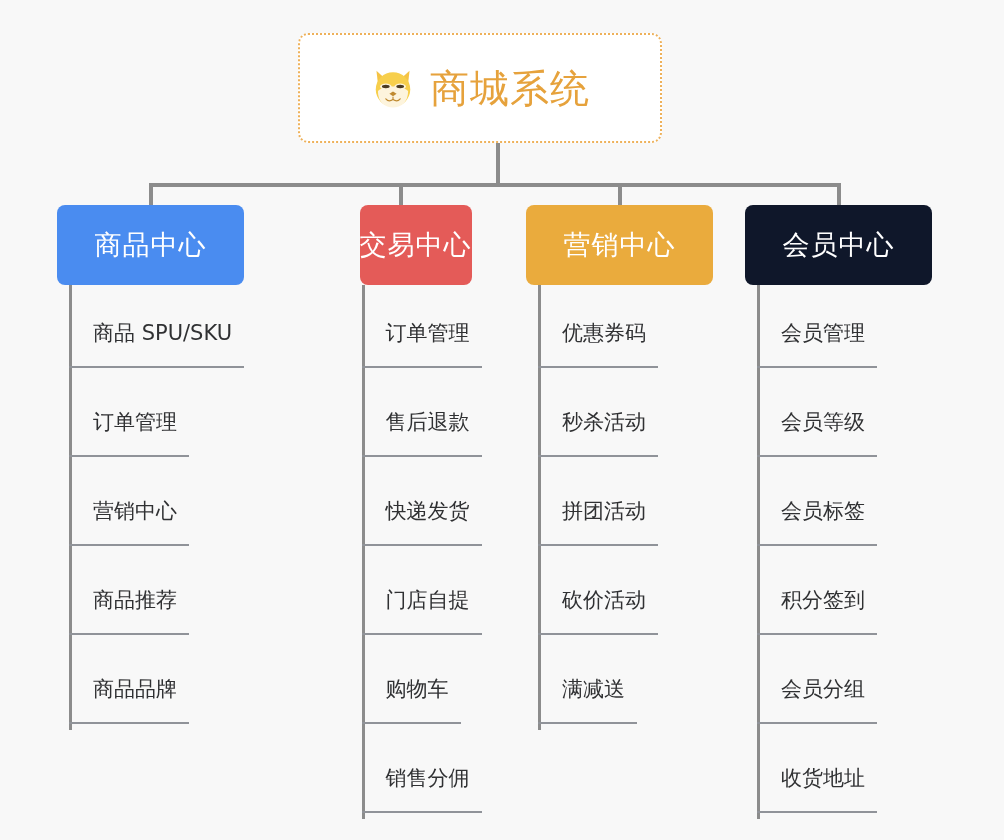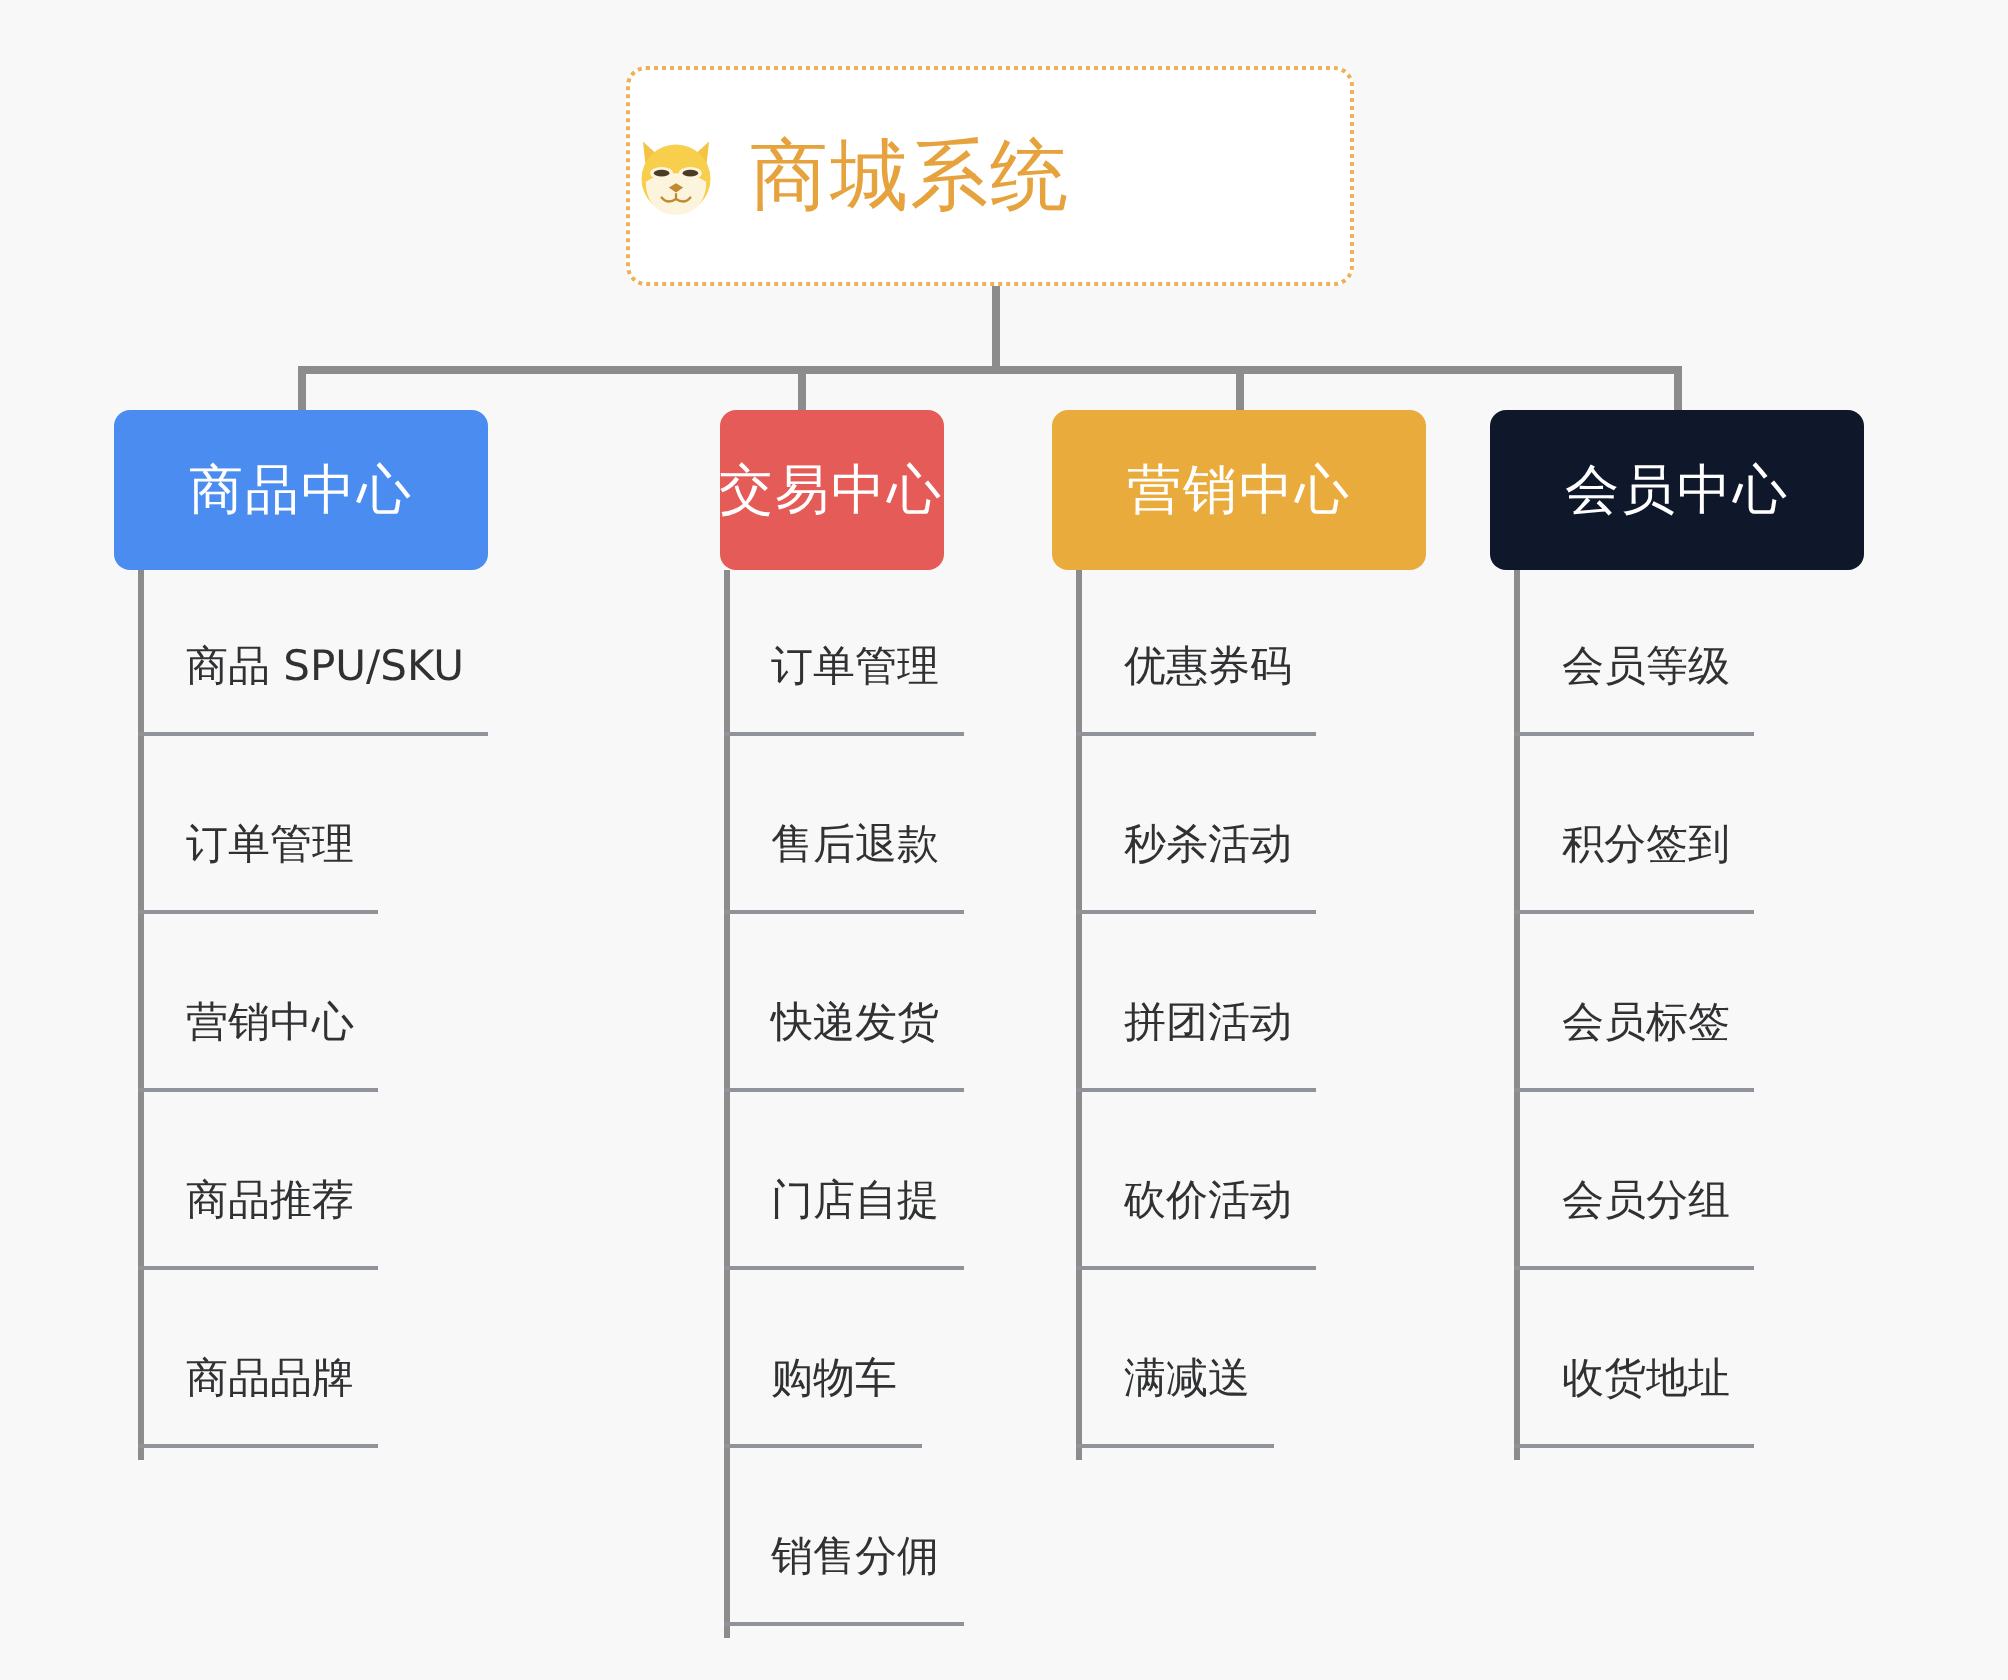--- a/index.html
+++ b/index.html
@@ -15,29 +15,30 @@
   #chart-root {
     position: relative;
     width: 1004px;
     height: 840px;
     background: #f8f8f8;
   }
 
   
   .root-node {
     position: absolute;
-    left: 313px;
+    left: 298px;
     top: 33px;
     width: 364px;
     height: 110px;
     background: #ffffff;
     border: 2px dotted #eeb15a;
     border-radius: 10px;
     display: flex;
     align-items: center;
+    justify-content: center;
     gap: 14px;
   }
   .root-icon {
     width: 46px;
     height: 46px;
     flex: 0 0 46px;
     display: block;
   }
   .root-title {
     font-size: 39px;
@@ -215,29 +216,32 @@
           </div>
           <div class="leaf-item">
             <span class="leaf-label">满减送</span>
           </div>
         </div>
       </div>
       <div class="column" style="position: absolute; left: 745px; width: 187px;">
         <div class="cat-box" style="background: #0f172a;">会员中心</div>
         <div class="leaf-list">
           <div class="leaf-item">
+            <span class="leaf-label">会员管理</span>
+          </div>
+          <div class="leaf-item">
             <span class="leaf-label">会员等级</span>
           </div>
           <div class="leaf-item">
+            <span class="leaf-label">会员标签</span>
+          </div>
+          <div class="leaf-item">
             <span class="leaf-label">积分签到</span>
           </div>
           <div class="leaf-item">
-            <span class="leaf-label">会员标签</span>
-          </div>
-          <div class="leaf-item">
             <span class="leaf-label">会员分组</span>
           </div>
           <div class="leaf-item">
             <span class="leaf-label">收货地址</span>
           </div>
         </div>
       </div>
     </div>
 
 </div>

